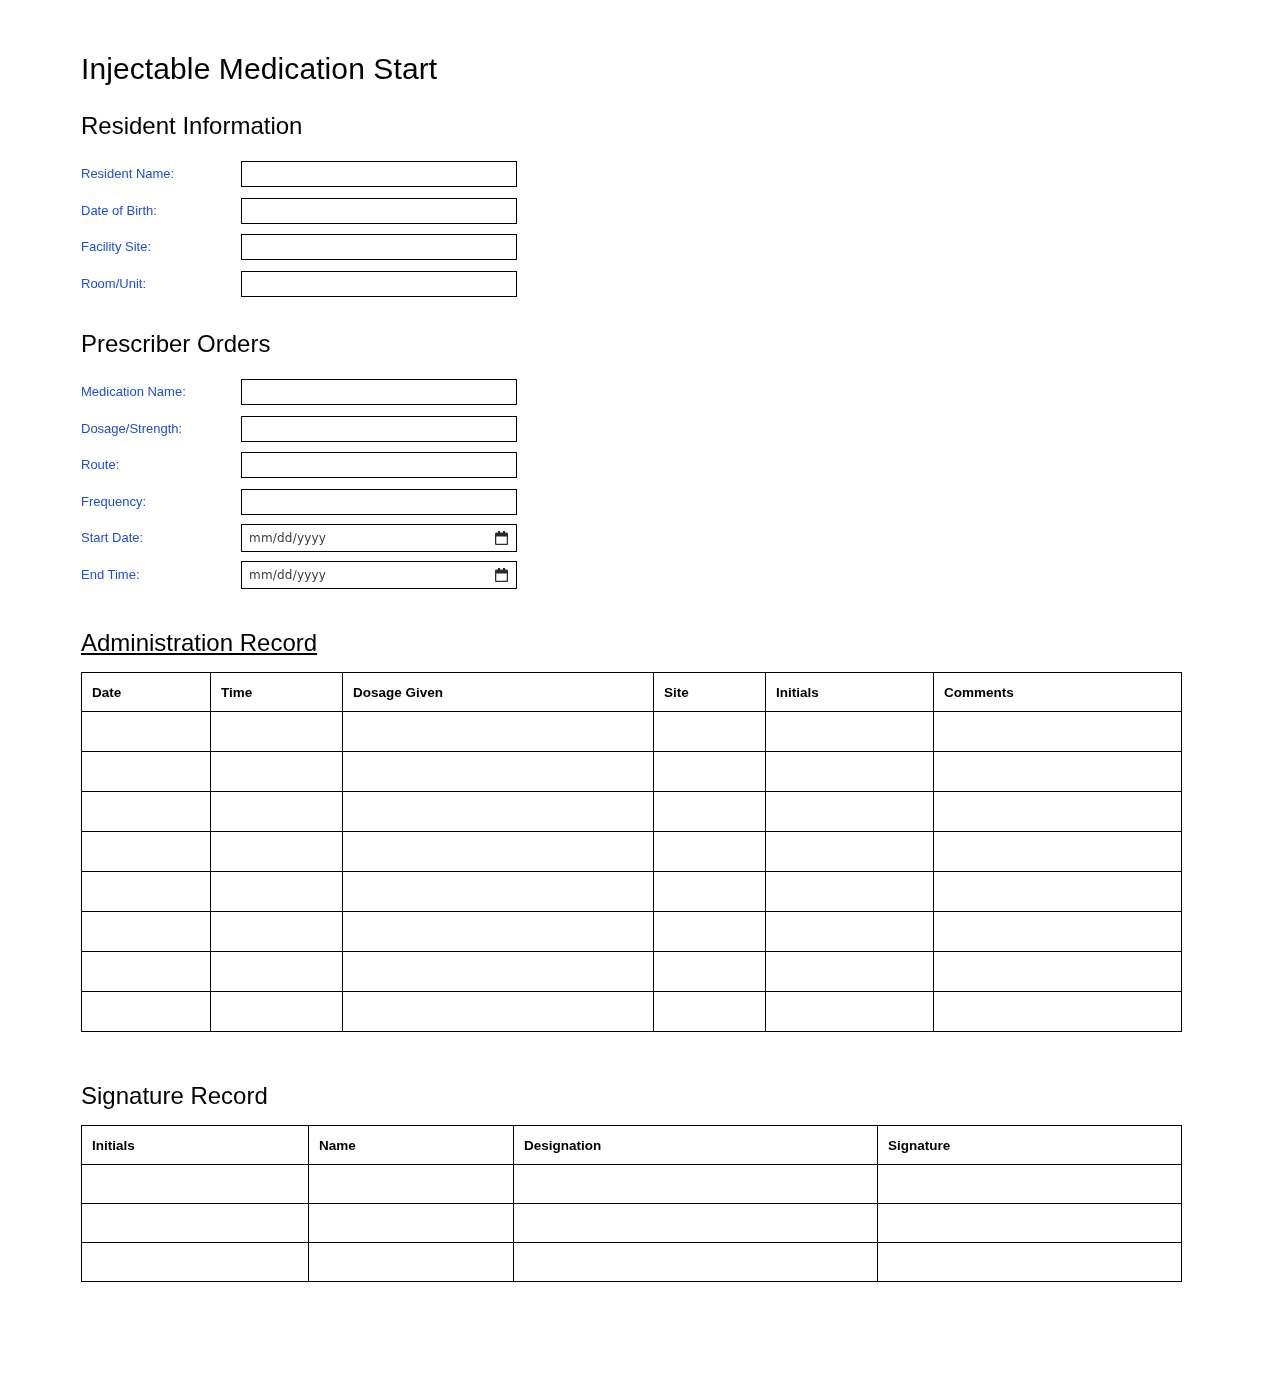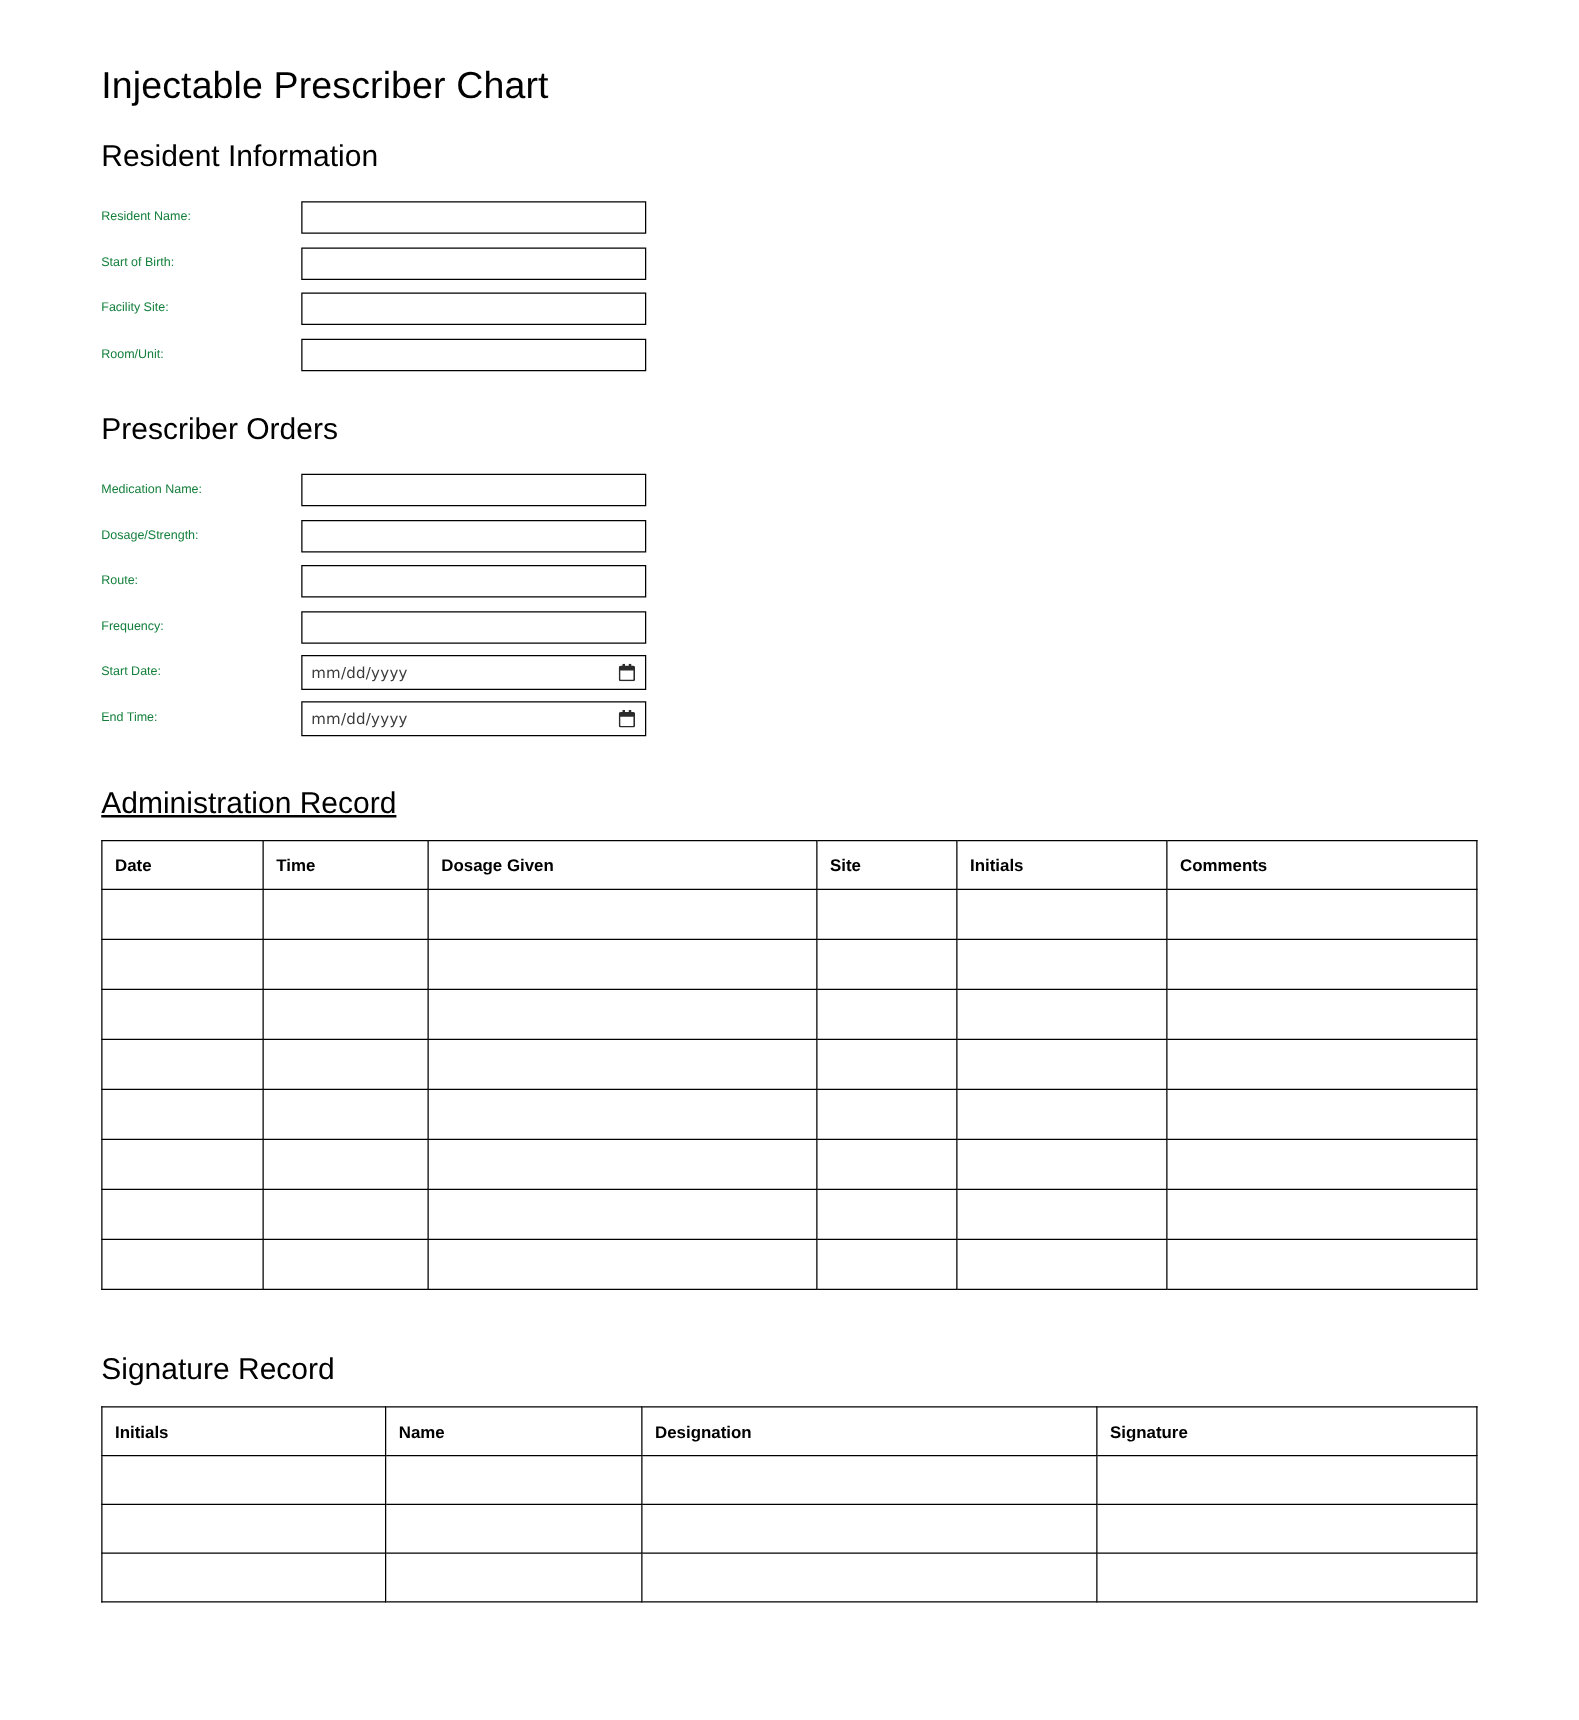--- a/index.html
+++ b/index.html
@@ -58,23 +58,23 @@
     margin-top: 18px;
   }
   .form-row {
     display: flex;
     align-items: center;
     height: 36.5px;
   }
   .form-label {
     width: 160px;
     flex: 0 0 160px;
-    font-size: 10px;
+    font-size: 13px;
     line-height: 16px;
-    color: #15803d;
+    color: #1d4ed8;
   }
   .field {
     box-sizing: border-box;
     width: 276px;
     height: 26px;
     border: 1px solid #000000;
     background: #ffffff;
     font-family: "Liberation Sans", sans-serif;
     font-size: 13px;
     color: #000;
@@ -152,31 +152,31 @@
   .sig-table col.s-sign { width: 304px; }
 
   .sig-table td { height: 38px; }
 </style>
 </head>
 <body>
 
 <div class="page">
   <div class="inner">
 
-    <h1 class="doc-title">Injectable Prescriber Chart</h1>
+    <h1 class="doc-title">Injectable Medication Start</h1>
 
     <h2 class="section-title">Resident Information</h2>
 
     <div class="form-block">
       <div class="form-row">
         <div class="form-label">Resident Name:</div>
         <input class="field" type="text" value="" style="">
       </div>
       <div class="form-row">
-        <div class="form-label">Start of Birth:</div>
+        <div class="form-label">Date of Birth:</div>
         <input class="field" type="text" value="" style="">
       </div>
       <div class="form-row">
         <div class="form-label">Facility Site:</div>
         <input class="field" type="text" value="" style="">
       </div>
       <div class="form-row">
         <div class="form-label">Room/Unit:</div>
         <input class="field" type="text" value="" style="">
       </div>

